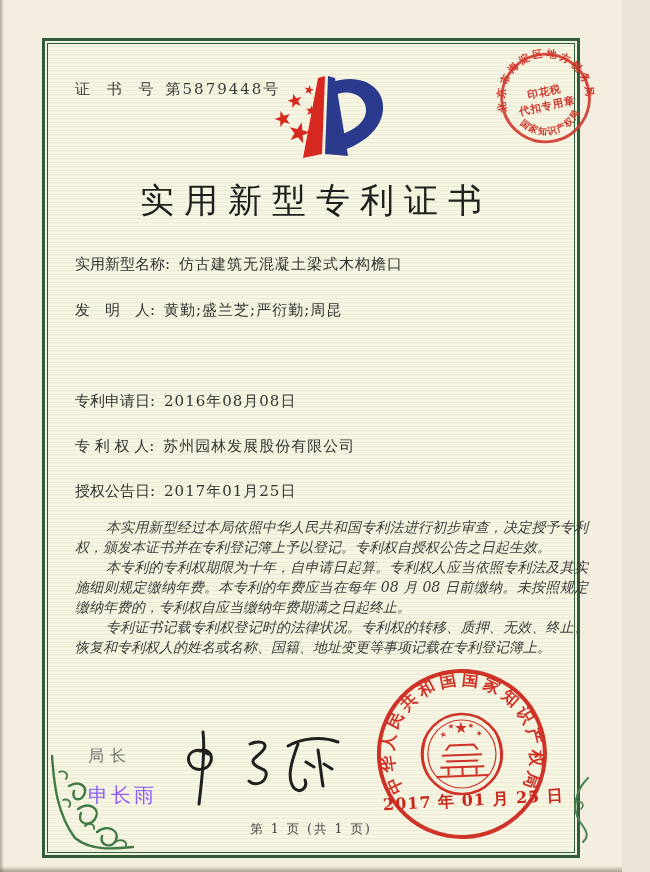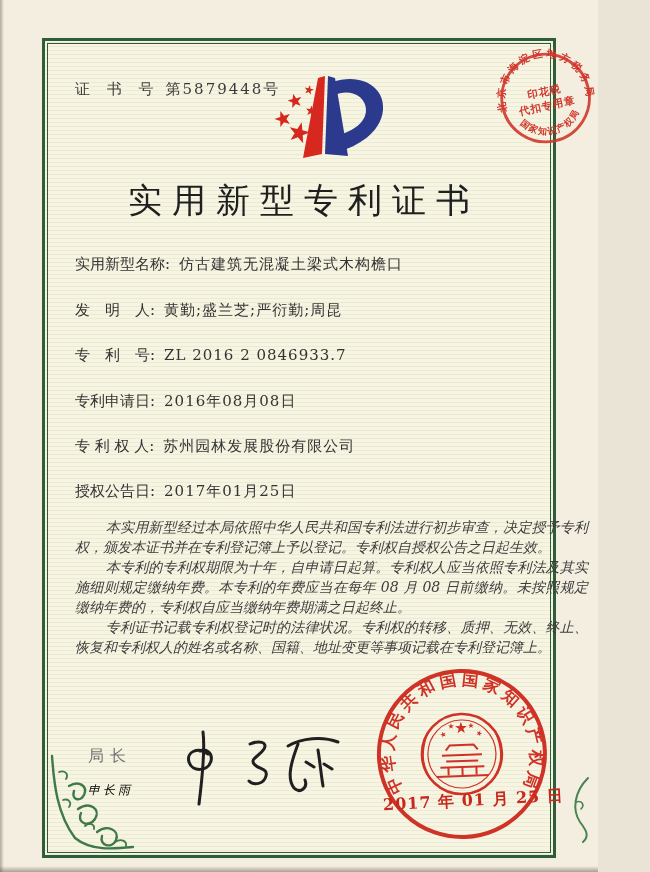--- a/index.html
+++ b/index.html
@@ -1,17 +1,17 @@
 <!DOCTYPE html>
 <html><head>
 <meta charset="utf-8">
 <style>
   html,body{margin:0;padding:0;background:#e9e4d6;}
   .page{position:relative;width:598px;height:872px;background:#f3eee0;overflow:hidden;
-        font-family:"DejaVu Serif","Liberation Serif",serif;color:#2b2b2b;}
+        font-family:"DejaVu Serif","Liberation Serif",serif;color:#2b2b2b;padding-left:24px;}
   
   .edge-left{position:absolute;left:0;top:0;width:4px;height:100%;
              background:linear-gradient(90deg,rgba(95,85,70,.45),rgba(95,85,70,0));}
   .edge-bottom{position:absolute;left:0;bottom:0;width:100%;height:6px;
              background:linear-gradient(0deg,rgba(95,85,70,.5),rgba(95,85,70,0));}
   
   .frame{position:absolute;left:42px;top:38px;right:42px;bottom:14px;
          border:3px solid #2f5c39;
          background:
            repeating-linear-gradient(0deg, rgba(120,170,125,.12) 0px, rgba(120,170,125,.12) 1px,
@@ -23,21 +23,21 @@
   .certno .lbl{letter-spacing:6px;margin-right:6px;}
   .title{left:0;top:178px;width:100%;text-align:center;font-size:34px;font-weight:400;
          letter-spacing:10px;text-indent:10px;color:#1f1f1f;}
   .field{left:75px;font-size:15px;color:#333;white-space:nowrap;}
   .field .val{margin-left:9px;letter-spacing:1px;}
   .f0{top:255px;} .f1{top:301px;} .f2{top:346px;} .f3{top:392px;} .f4{top:437px;} .f5{top:482px;}
   .paras{left:75px;top:517px;width:513px;font-size:14px;line-height:20px;
          text-align:justify;color:#3c3c3c;font-style:italic;}
   .paras p{margin:0;text-indent:2.2em;}
   .director-title{left:88px;top:746px;font-size:16px;letter-spacing:6px;color:#737373;}
-  .director-name{left:88px;top:782px;font-size:12px;letter-spacing:3px;color:#000000;font-style:italic;}
+  .director-name{left:88px;top:782px;font-size:20px;letter-spacing:3px;color:#8b5cf6;}
   .sig{left:162px;top:720px;}
   .taxstamp{left:486px;top:38px;transform:rotate(-12deg);}
   .logo{left:252px;top:66px;}
   .seal{left:374px;top:666px;transform:rotate(-2deg);}
   .sealdate{left:383px;top:791px;width:160px;font-size:16px;font-weight:700;color:#c8281c;
             letter-spacing:1px;transform:rotate(-3deg);white-space:nowrap;}
   .footer{left:0;top:821px;width:100%;text-align:center;font-size:12.5px;letter-spacing:2px;color:#444;}
   .orn-bl{left:45px;top:754px;}
   .orn-br{left:566px;top:776px;}
   svg text, svg textPath{font-family:"DejaVu Serif","Liberation Serif",serif;}
@@ -88,23 +88,20 @@
     </svg>
   </div>
 
   <div class="abs title">实用新型专利证书</div>
 
   <div class="abs field f1">
     <span>发　明　人:</span><span class="val">黄勤;盛兰芝;严衍勤;周昆</span>
   </div>
   <div class="abs field f0">
     <span>实用新型名称:</span><span class="val">仿古建筑无混凝土梁式木构檐口</span>
-  </div>
-  <div class="abs field f2">
-    <span>专　利　号:</span><span class="val">ZL 2016 2 0846933.7</span>
   </div>
   <div class="abs field f3">
     <span>专利申请日:</span><span class="val">2016年08月08日</span>
   </div>
   <div class="abs field f4">
     <span>专 利 权 人:</span><span class="val">苏州园林发展股份有限公司</span>
   </div>
   <div class="abs field f5">
     <span>授权公告日:</span><span class="val">2017年01月25日</span>
   </div>
@@ -169,16 +166,17 @@
       <path d="M70,88 C76,84 82,87 81,92" stroke-width="1.8"></path>
     </svg>
   </div>
   <div class="abs orn-br">
     <svg width="28" height="68" viewBox="0 0 28 68" fill="none" stroke="#4a8251" stroke-width="2" stroke-linecap="round">
       <path d="M22,2 C8,16 6,34 14,46 C20,54 24,60 17,66"></path>
       <path d="M10,26 C16,24 19,29 15,33" stroke-width="1.6"></path>
     </svg>
   </div>
 
+  <div class="abs footer">第 1 页 (共 1 页)</div>
 
   <div class="edge-left"></div>
   <div class="edge-bottom"></div>
 </div>
 
 </body></html>

